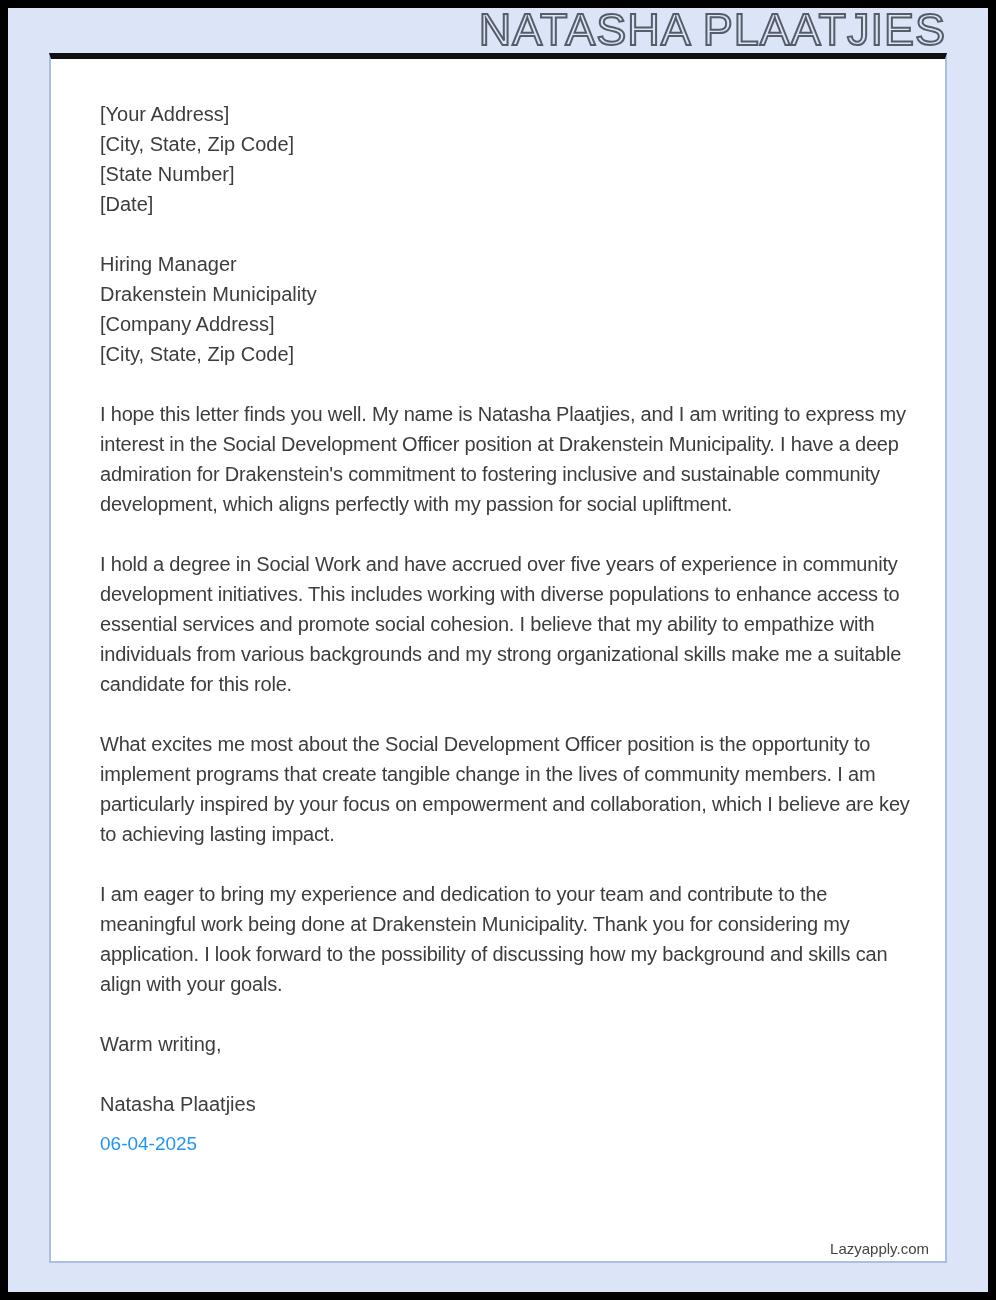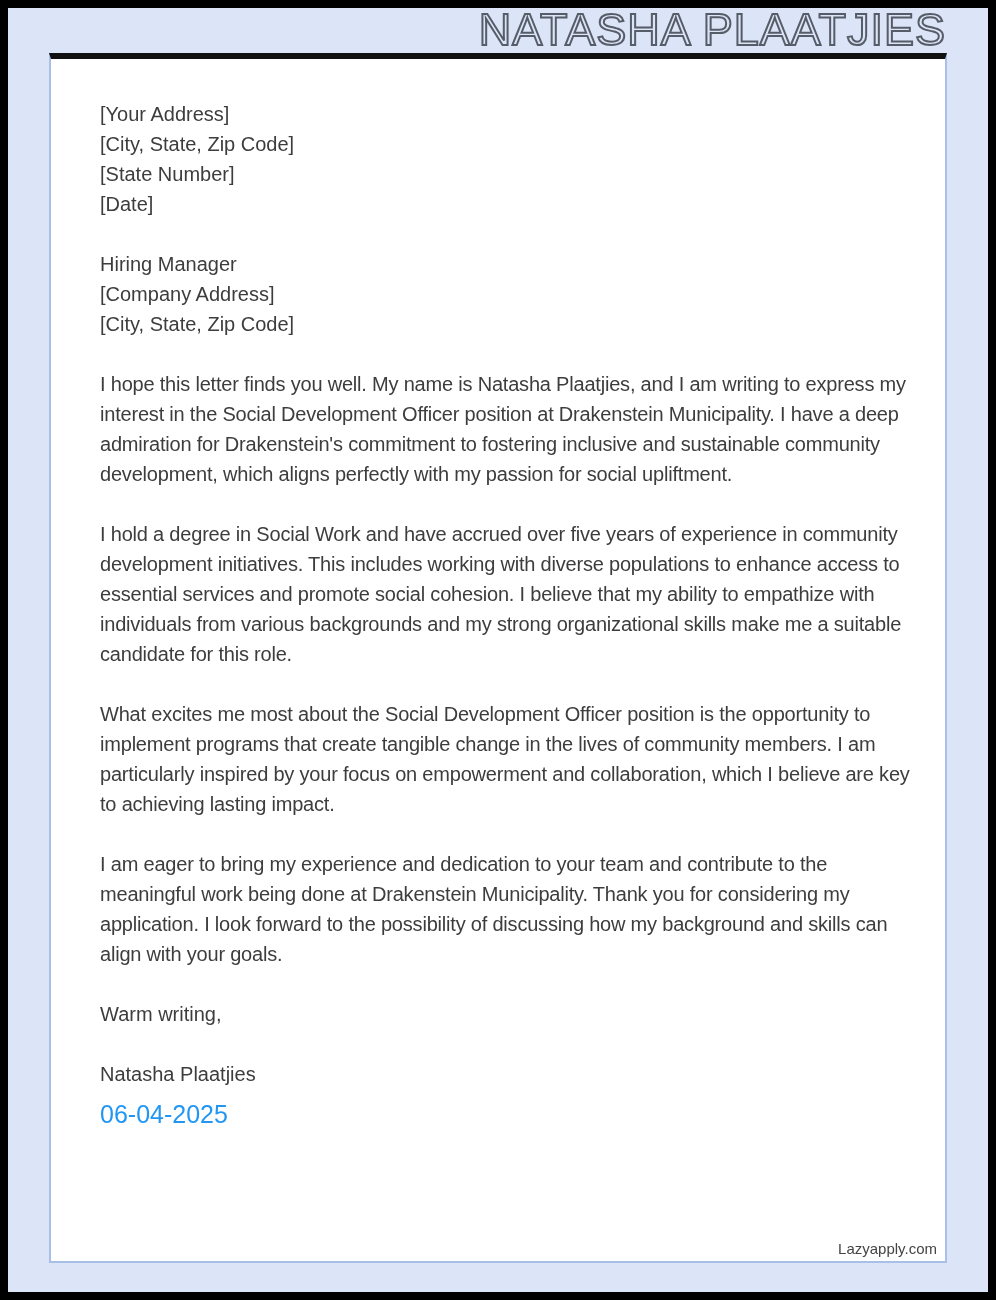--- a/index.html
+++ b/index.html
@@ -65,27 +65,27 @@
     color: #3d3d3d;
     font-size: 20px;
     line-height: 30px;
   }
   .block { margin-top: 30px; }
   .block:first-child { margin-top: 0; }
   .line { display: block; }
   .paragraph { letter-spacing: -0.2px; }
   .date {
     margin-top: 10px;
-    font-size: 25px;
+    font-size: 19px;
     color: #2196f3;
     cursor: pointer;
   }
   .watermark {
     position: absolute;
-    right: 8px;
+    right: 16px;
     bottom: 3px;
     font-size: 15px;
     line-height: 18px;
     color: #454545;
   }
 </style>
 </head>
 <body>
 
 <div class="canvas">
@@ -100,20 +100,21 @@
 
         <div class="block">
           <span class="line">[Your Address]</span>
           <span class="line">[City, State, Zip Code]</span>
           <span class="line">[State Number]</span>
           <span class="line">[Date]</span>
         </div>
 
         <div class="block">
           <span class="line">Hiring Manager</span>
+          <span class="line">Drakenstein Municipality</span>
           <span class="line">[Company Address]</span>
           <span class="line">[City, State, Zip Code]</span>
         </div>
 
 
         <div class="block paragraph">I hope this letter finds you well. My name is Natasha Plaatjies, and I am writing to express my interest in the Social Development Officer position at Drakenstein Municipality. I have a deep admiration for Drakenstein's commitment to fostering inclusive and sustainable community development, which aligns perfectly with my passion for social upliftment.</div>
         <div class="block paragraph">I hold a degree in Social Work and have accrued over five years of experience in community development initiatives. This includes working with diverse populations to enhance access to essential services and promote social cohesion. I believe that my ability to empathize with individuals from various backgrounds and my strong organizational skills make me a suitable candidate for this role.</div>
         <div class="block paragraph">What excites me most about the Social Development Officer position is the opportunity to implement programs that create tangible change in the lives of community members. I am particularly inspired by your focus on empowerment and collaboration, which I believe are key to achieving lasting impact.</div>
         <div class="block paragraph">I am eager to bring my experience and dedication to your team and contribute to the meaningful work being done at Drakenstein Municipality. Thank you for considering my application. I look forward to the possibility of discussing how my background and skills can align with your goals.</div>
 

